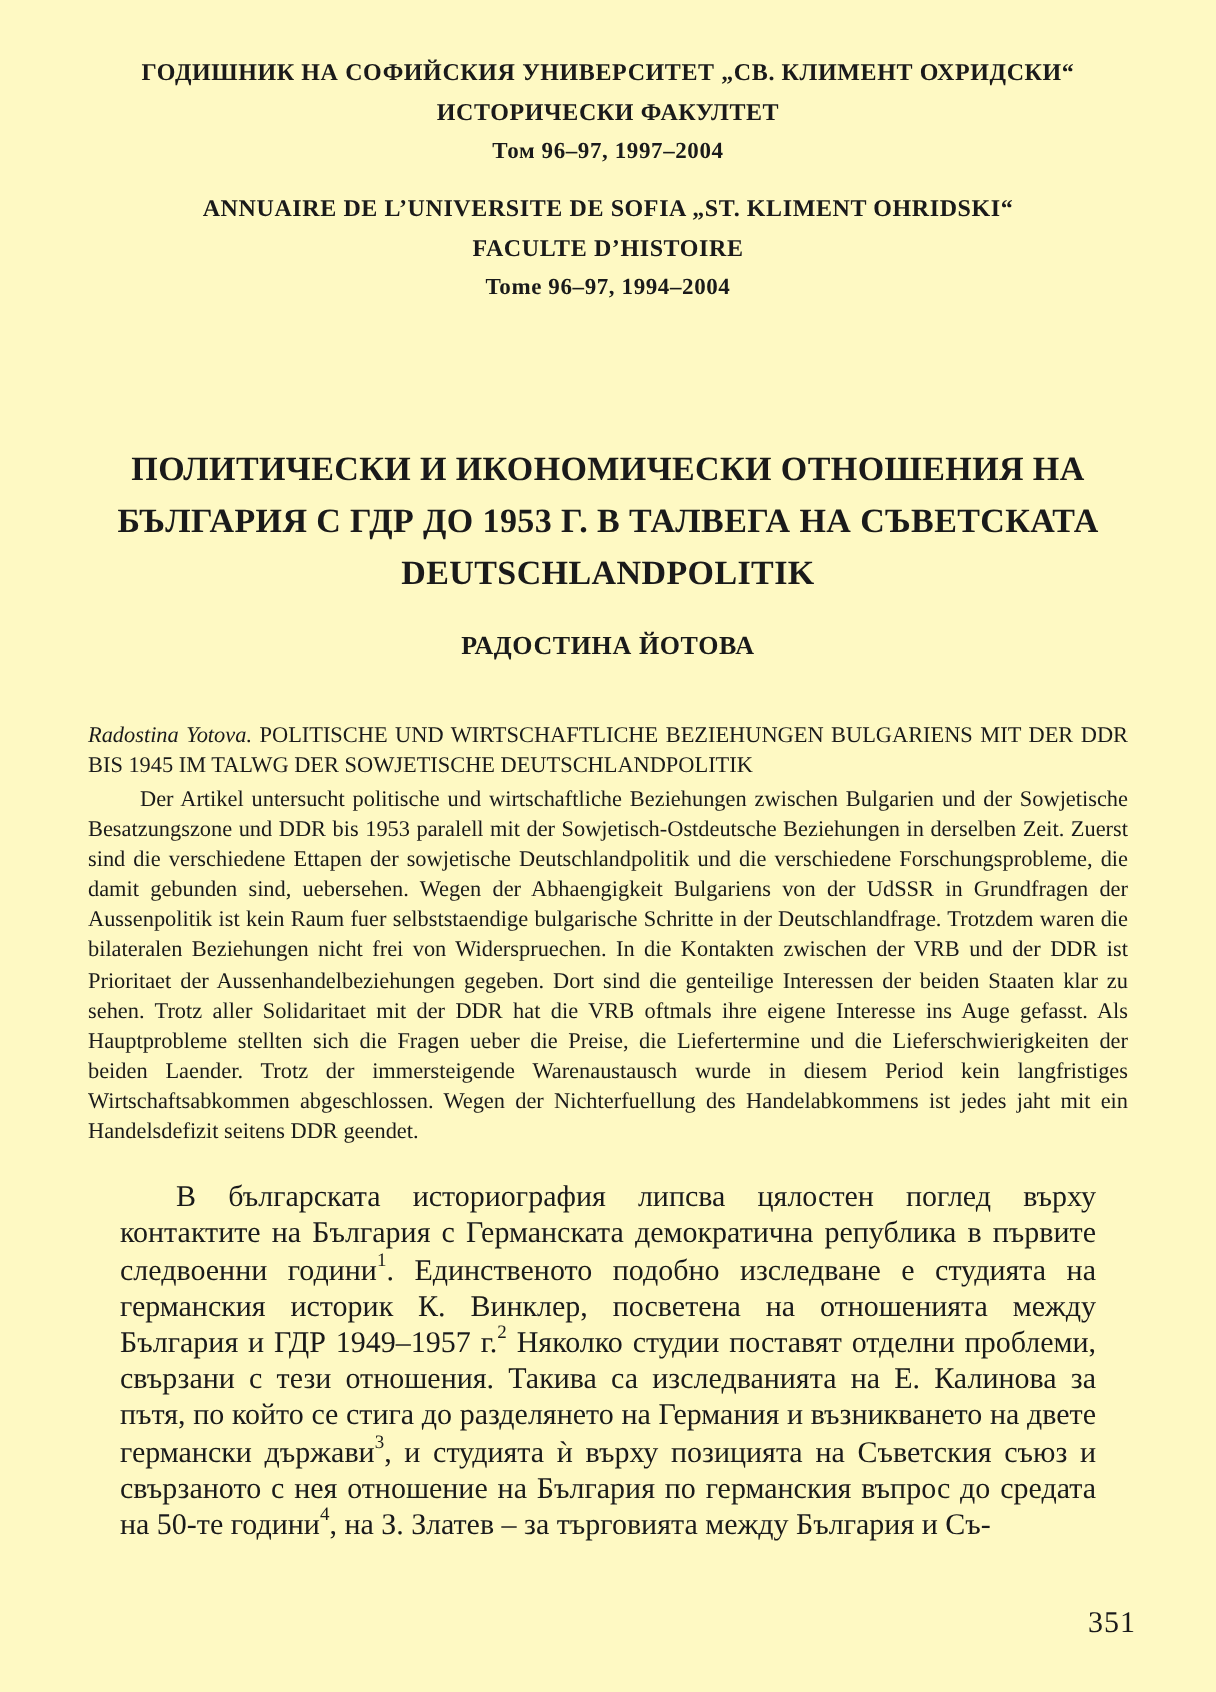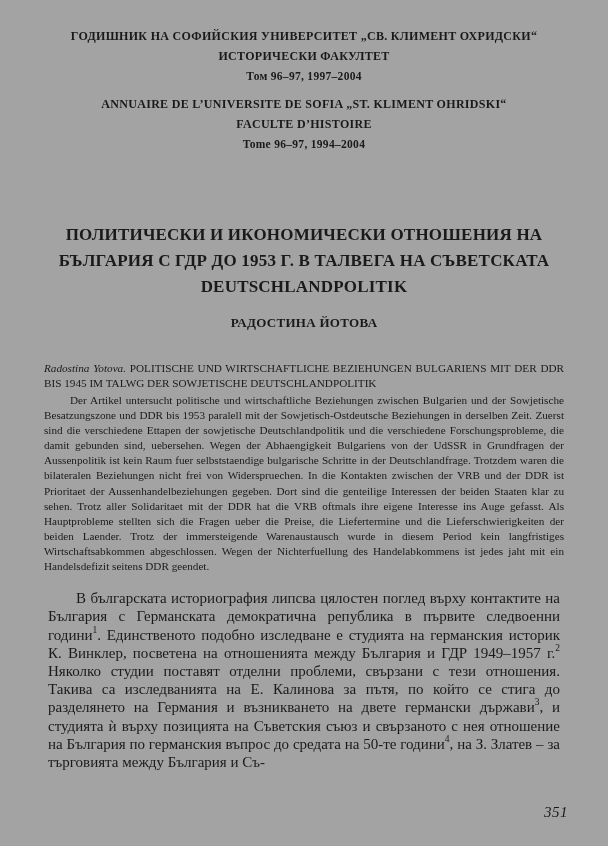--- a/index.html
+++ b/index.html
@@ -7,21 +7,21 @@
     width: 608px; height: 846px;
     background: #f3f2ef;
     font-family: "Liberation Serif", "DejaVu Serif", serif;
     color: #1a1a1a;
     overflow: hidden;
   }
   .sheet {
     position: relative;
     width: 608px; height: 846px;
     box-sizing: border-box;
-    background: #a3a3a3;
+    background: #fef9c3;
     padding: 26px 44px 0 44px;
   }
   .masthead { text-align: center; }
   .m-line { font-size: 12px; line-height: 20px; letter-spacing: 0.3px; font-weight: bold; }
   .m-vol  { font-size: 11.5px; font-weight: bold; }
   .m-gap  { margin-top: 8px; }
 
   .title {
     margin: 68px auto 0;
     max-width: 508px;
@@ -50,41 +50,40 @@
   .abs-body {
     margin: 2px 0 0;
     font-size: 11.2px;
     line-height: 15.1px;
     text-align: justify;
     text-indent: 26px;
   }
 
   .body-text { margin-top: 15px; }
   .para {
-    margin: 4px;
+    margin: 16px;
     font-size: 15px;
     line-height: 18.2px;
     text-align: justify;
     text-indent: 28px;
   }
   .para sup {
     font-size: 9.5px;
     line-height: 0;
     position: relative;
     top: -1px;
     vertical-align: super;
   }
 
   .page-number {
     position: absolute;
     right: 40px;
     top: 804px;
     font-size: 15px;
     letter-spacing: 0.5px;
-    font-style: italic;
   }
 </style>
 </head>
 <body>
 
 <div class="sheet">
 
   <header class="masthead">
     <div class="m-line">ГОДИШНИК НА СОФИЙСКИЯ УНИВЕРСИТЕТ „СВ. КЛИМЕНТ ОХРИДСКИ“</div>
     <div class="m-line">ИСТОРИЧЕСКИ ФАКУЛТЕТ</div>

